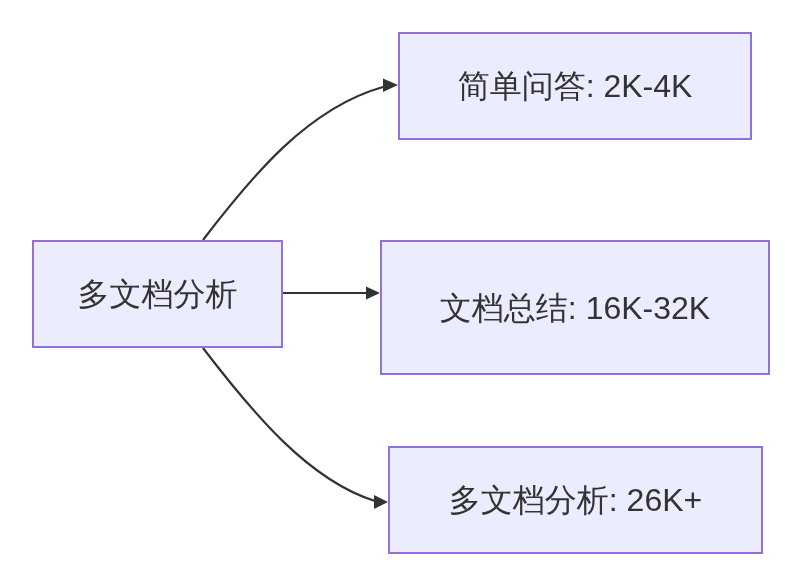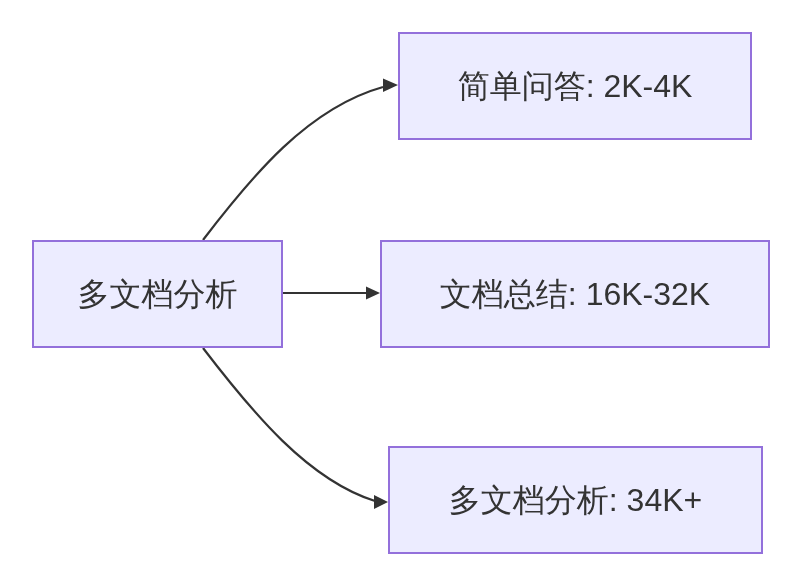--- a/index.html
+++ b/index.html
@@ -31,21 +31,21 @@
     font-size: 32px;
     line-height: 1;
     display: flex;
     align-items: center;
     justify-content: center;
     text-align: center;
     white-space: nowrap;
   }
   .node-root   { left: 32px;  top: 240px; width: 251px; height: 108px; }
   .node-top    { left: 398px; top: 32px;  width: 354px; height: 108px; }
-  .node-middle { left: 380px; top: 240px; width: 390px; height: 108px; }
+  .node-middle { left: 380px; top: 240px; width: 390px; height: 135px; }
   .node-bottom { left: 388px; top: 446px; width: 375px; height: 108px; }
 </style>
 </head>
 <body>
 
 <div class="canvas">
 
   <svg class="edge-layer" viewBox="0 0 787 572" xmlns="http://www.w3.org/2000/svg">
 
     <g>
@@ -70,16 +70,16 @@
 
   <div class="node node-top">
     <span>简单问答: 2K-4K</span>
   </div>
 
   <div class="node node-middle">
     <span>文档总结: 16K-32K</span>
   </div>
 
   <div class="node node-bottom">
-    <span>多文档分析: 34K+</span>
+    <span>多文档分析: 26K+</span>
   </div>
 
 </div>
 
 </body></html>

